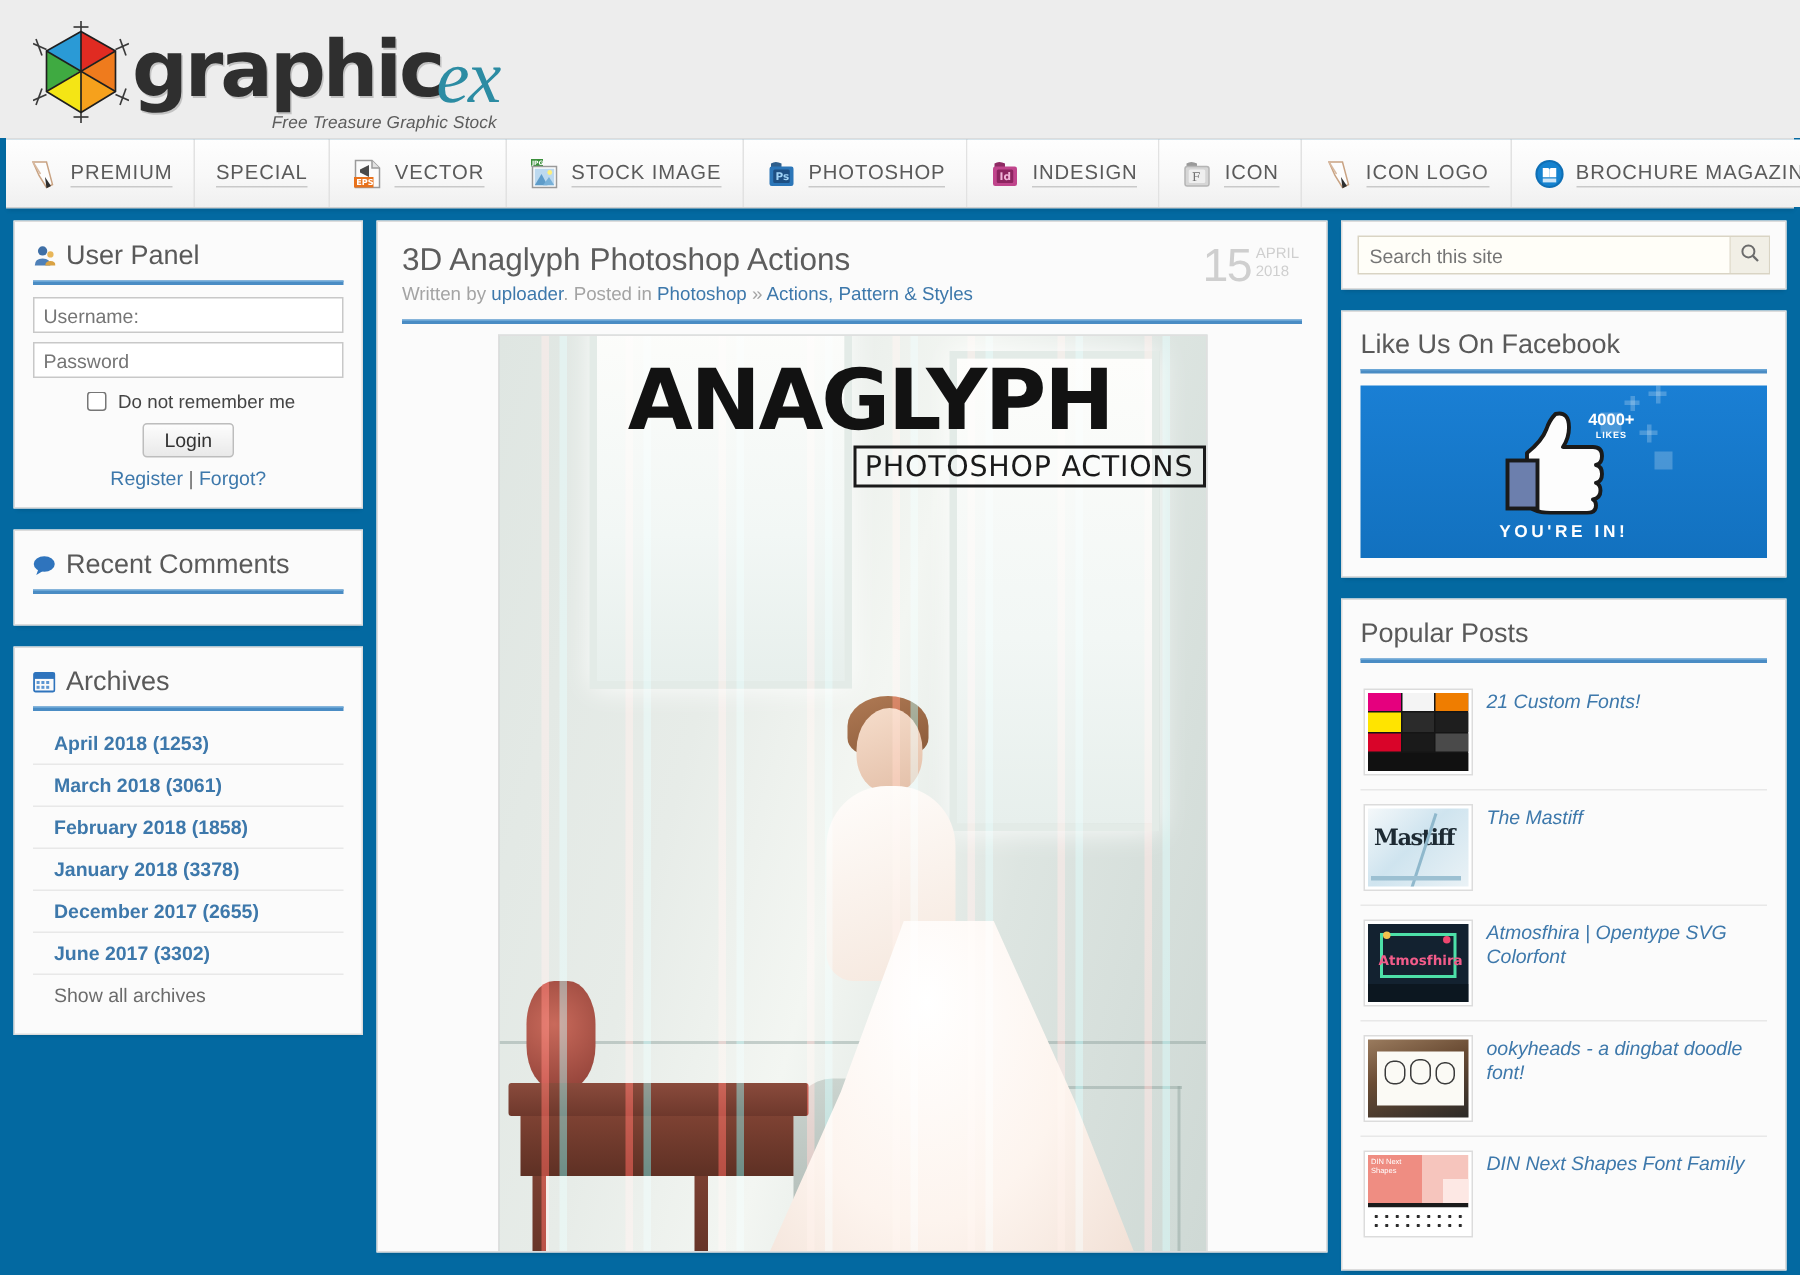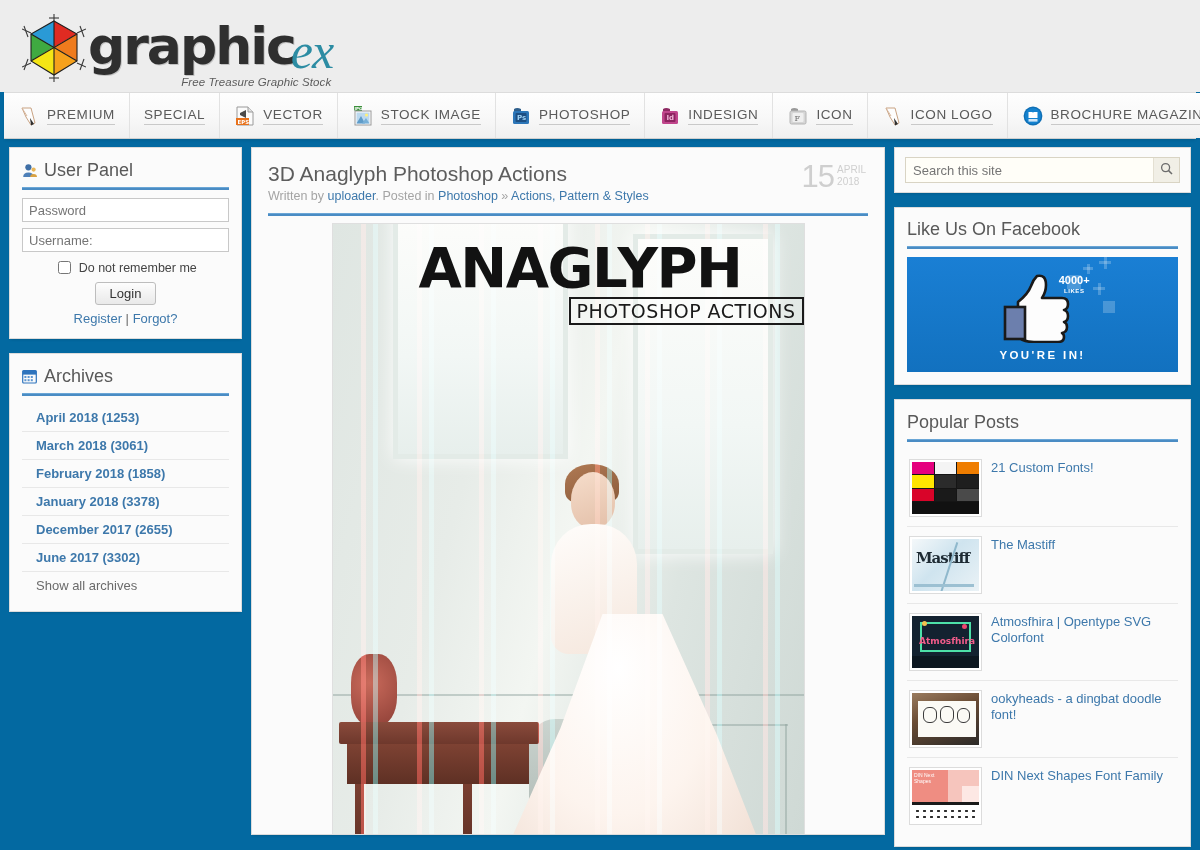--- a/index.html
+++ b/index.html
@@ -233,20 +233,21 @@
   }
   .pop-item:last-child { border-bottom: none; }
   .pop-thumb {
     width: 73px; height: 58px; flex: 0 0 73px; border: 1px solid #dcdcdc;
     background: #fff; padding: 2px; overflow: hidden; position: relative;
   }
   .pop-thumb > .tin { position:absolute; inset:2px; overflow:hidden; }
   .pop-title {
     font-size: 13px; color: #3d78ab; line-height: 16px; text-decoration: none;
     padding-top: 1px;
+    font-style: italic;
   }
 
   
   .th-grid { display:grid; grid-template-columns: repeat(3,1fr); grid-template-rows: repeat(4,1fr);
              width:100%; height:100%; gap:1px; background:#151515; }
   .th-grid i { display:block; }
 </style>
 </head>
 <body>
 
@@ -408,36 +409,48 @@
             <svg width="15" height="15" viewBox="0 0 15 15">
               <circle cx="6.4" cy="4.3" r="3.1" fill="#3f6fa6"></circle>
               <path d="M1.2 14 q0 -4.6 5.2 -4.6 q5.2 0 5.2 4.6 z" fill="#4e80b8"></path>
               <circle cx="11.6" cy="6.6" r="2.1" fill="#e8b659"></circle>
               <path d="M8.2 14 q0 -3 3.4 -3 q3.4 0 3.4 3 z" fill="#d9a243"></path>
             </svg>
           </span>
           <span>User Panel</span>
         </div>
         <div class="rule"></div>
+        <input class="field" type="text" placeholder="Username:" style="">
         <input class="field" type="text" placeholder="Password" style="">
-        <input class="field" type="text" placeholder="Username:" style="">
         <div class="remember">
           <input type="checkbox" style="">
           <span>Do not remember me</span>
         </div>
         <div class="login-row">
           <button class="login-btn">Login</button>
         </div>
         <div class="reg-row">
           <a href="#">Register</a>
           <span>|</span>
           <a href="#">Forgot?</a>
         </div>
       </div>
 
+      <div class="box">
+        <div class="box-title">
+          <span class="t-icon">
+            <svg width="15" height="14" viewBox="0 0 15 14">
+              <ellipse cx="7.5" cy="6" rx="7" ry="5.2" fill="#2f74bd"></ellipse>
+              <path d="M3.6 9.4 L2.2 13.4 L6.6 10.6 Z" fill="#2f74bd"></path>
+            </svg>
+          </span>
+          <span>Recent Comments</span>
+        </div>
+        <div class="rule"></div>
+      </div>
 
       <div class="box">
         <div class="box-title">
           <span class="t-icon">
             <svg width="15" height="15" viewBox="0 0 15 15">
               <rect x="0.7" y="1.6" width="13.6" height="12.4" rx="1" fill="#fafafa" stroke="#2f74bd" stroke-width="1.2"></rect>
               <rect x="0.7" y="1.6" width="13.6" height="4" fill="#2f74bd"></rect>
               <g fill="#5d96d1">
                 <rect x="2.4" y="7" width="2" height="2"></rect>
                   <rect x="5.6" y="7" width="2" height="2"></rect>

